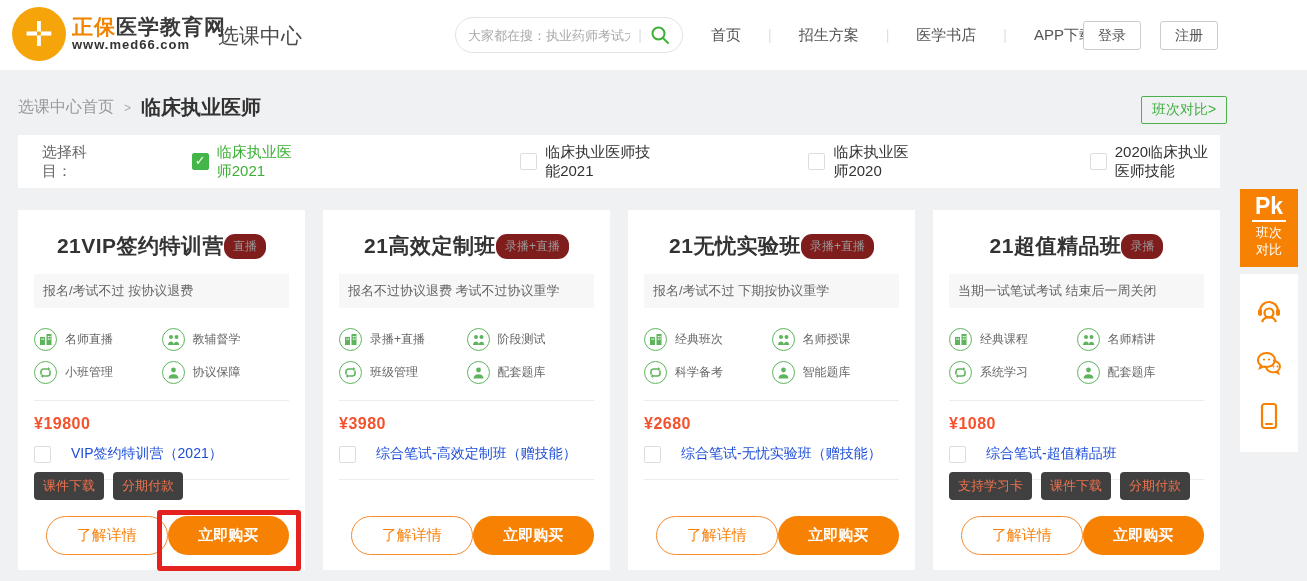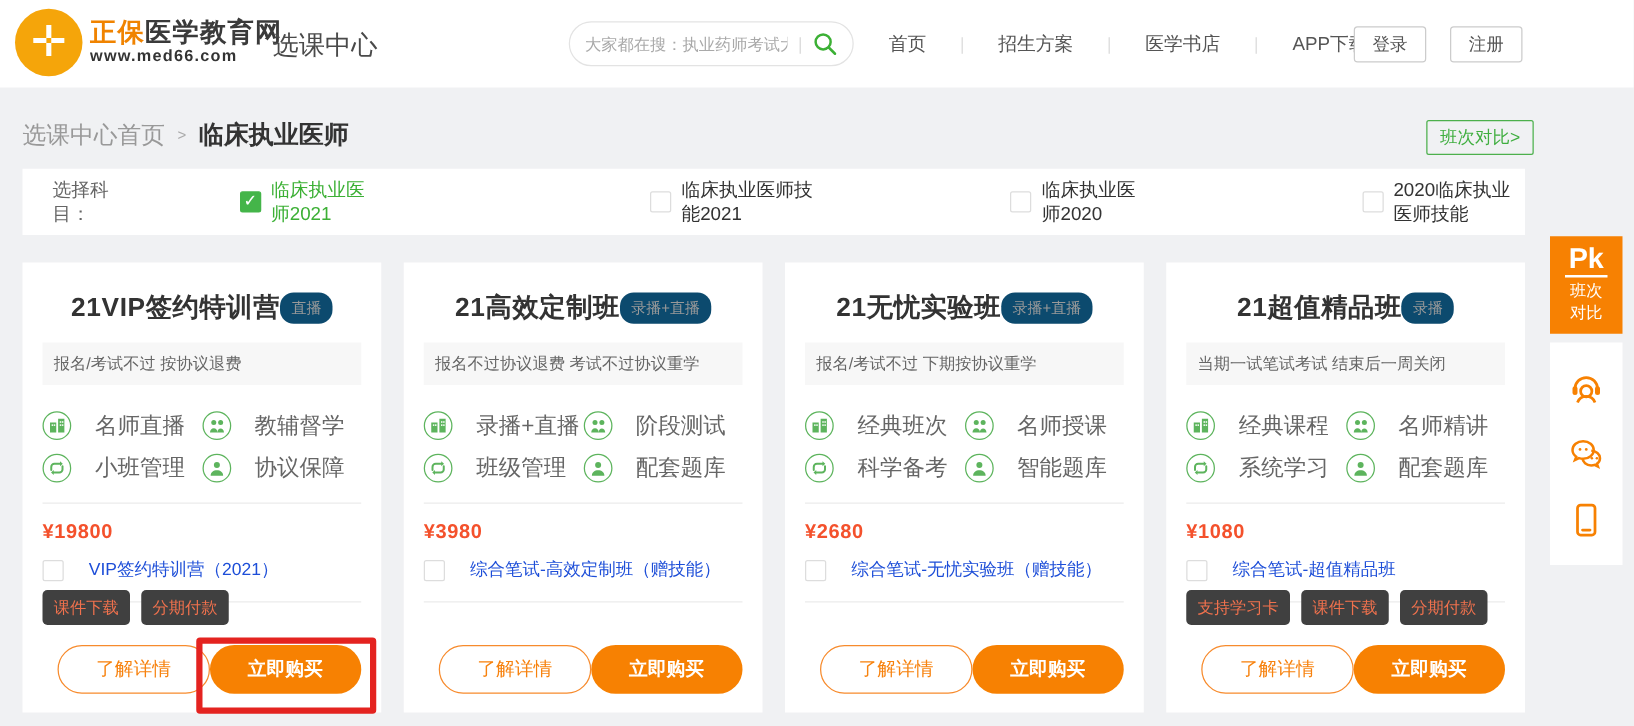--- a/index.html
+++ b/index.html
@@ -30,21 +30,21 @@
   .nav-item { font-size:15px; color:#555; padding:0 9px; cursor:pointer; white-space:nowrap; }
   .nav-sep { color:#e0e0e0; font-size:14px; padding:0 18px; }
   .chevron { font-size:10px; color:#999; margin-left:4px; }
   .hdr-btn { position:absolute; top:21px; width:58px; height:29px; background:#fff;
     border:1px solid #ccc; border-radius:3px; font-size:14px; color:#555; text-align:center; line-height:27px; cursor:pointer; }
   .btn-login { left:1083px; }
   .btn-register { left:1160px; }
 
   
   .breadcrumb { position:absolute; left:18px; top:94px; display:flex; align-items:center; }
-  .bc-home { font-size:19px; color:#999; cursor:pointer; }
+  .bc-home { font-size:16px; color:#999; cursor:pointer; }
   .bc-sep { font-size:12px; color:#aaa; margin:0 10px; }
   .bc-current { font-size:20px; font-weight:bold; color:#333; }
   .compare-btn { position:absolute; left:1141px; top:96px; padding:4px 10px;
     border:1px solid #4cb04c; color:#3fae3f; font-size:14px; background:transparent; border-radius:2px; cursor:pointer; }
 
   
   .filter-bar { position:absolute; left:18px; top:135px; width:1202px; height:53px; background:#fff;
     display:flex; align-items:center;gap:40px; }
   .filter-label { font-size:15px; color:#666; margin-left:24px; }
   .filter-opt { display:flex; align-items:center; cursor:pointer; }
@@ -54,28 +54,28 @@
   .filter-opt .opt-label { font-size:15px; color:#333; margin-left:8px; }
   .filter-opt.checked .opt-label { color:#3cb035; }
   .fo1 { margin-left:55px; } .fo2 { margin-left:180px; } .fo3 { margin-left:118px; } .fo4 { margin-left:133px; }
 
   
   .card { position:absolute; top:210px; width:287px; height:360px; background:#fff; }
   .c0 { left:18px; } .c1 { left:323px; } .c2 { left:628px; } .c3 { left:933px; }
   .card-inner { padding:16px 16px 0 16px; position:relative; height:100%; }
   .card-head { display:flex; align-items:center; justify-content:center; margin-top:6px; }
   .card-title { font-size:21px; font-weight:bold; color:#333; letter-spacing:0.5px; }
-  .card-badge { background:#0c4a6e; color:#999; font-size:12px; padding:4px 9px; border-radius:11px; white-space:nowrap; }
+  .card-badge { background:#7f1d1d; color:#999; font-size:12px; padding:4px 9px; border-radius:11px; white-space:nowrap; }
   .guarantee { margin-top:14px; background:#f7f7f7; color:#666; font-size:13px; padding:8px 9px; white-space:nowrap; overflow:hidden; }
   .features { display:flex; flex-wrap:wrap; margin-top:10px; }
   .feature { width:50%; display:flex; align-items:center; margin-top:10px; }
   .ficon { width:23px; height:23px; border:1.5px solid #5db45d; border-radius:50%; flex:none;
     display:flex; align-items:center; justify-content:center; }
   .ficon svg { display:block; }
-  .feature .f-label { font-size:18px; color:#666; margin-left:19px; white-space:nowrap;text-align:right; }
+  .feature .f-label { font-size:12px; color:#666; margin-left:8px; white-space:nowrap;text-align:right; }
   .divider { height:1px; background:#ececec; margin-top:16px; }
   .price { margin-top:14px; font-size:16px; font-weight:bold; color:#f4512c; letter-spacing:0.5px; }
   .course-row { display:flex; align-items:center; margin-top:12px; }
   .course-row .course-label { font-size:14px; color:#1d4ed8; margin-left:20px; white-space:nowrap; }
   .tags { position:absolute; left:16px; bottom:70px; display:flex; }
   .tag { background:#404040; color:#f0714d; font-size:13px; padding:5px 9px; border-radius:4px; margin-right:9px; white-space:nowrap; }
   .btns { position:absolute; left:28px; right:16px; bottom:15px; display:flex; justify-content:space-between; }
   .btn-detail { width:122px; height:39px; border-radius:20px; background:#fff; border:1px solid #f78b2d;
     color:#f7820e; font-size:15px; cursor:pointer; }
   .btn-buy { width:122px; height:39px; border-radius:20px; background:#f78102; border:none;

